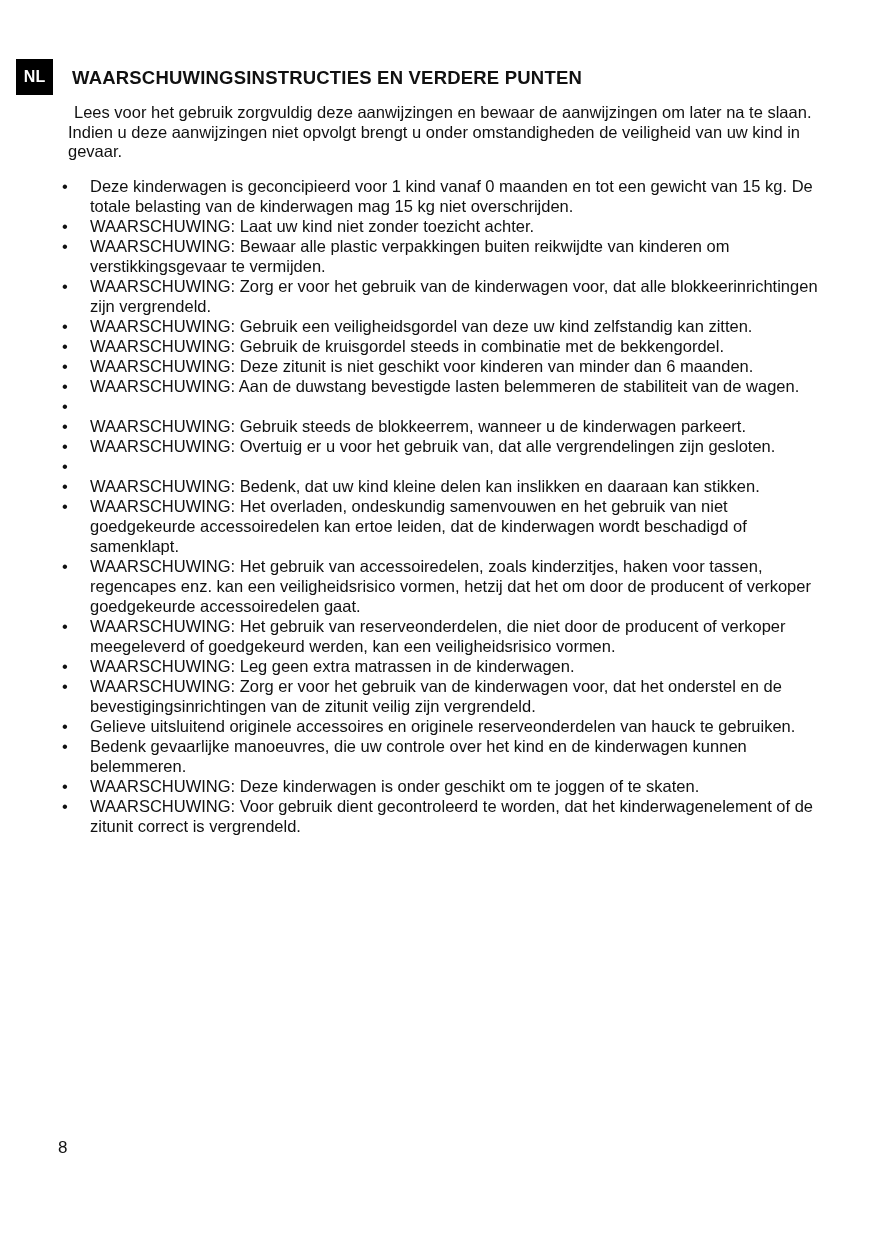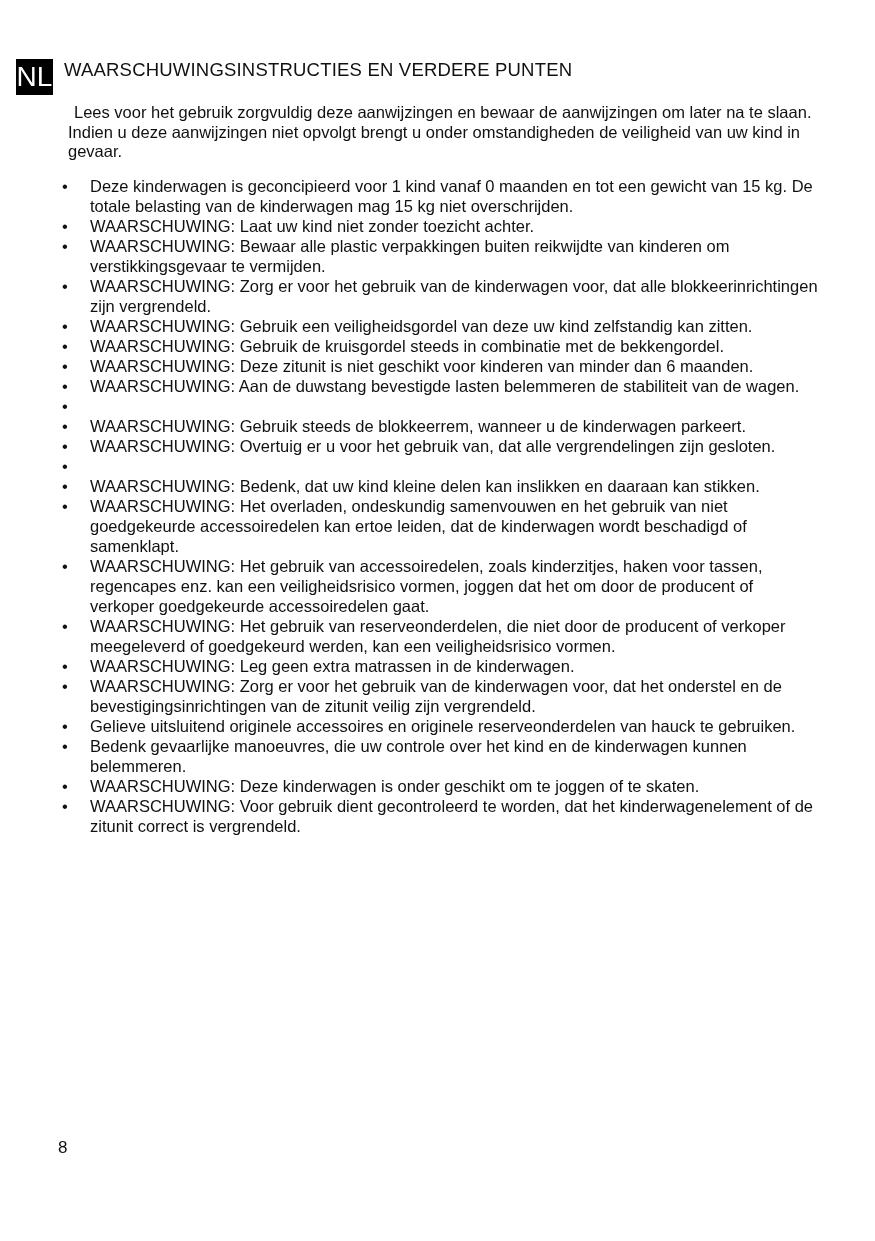--- a/index.html
+++ b/index.html
@@ -20,22 +20,23 @@
     position: absolute;
     left: 16px;
     top: 59px;
     width: 37px;
     height: 36px;
     background: #000000;
     color: #ffffff;
     display: flex;
     align-items: center;
     justify-content: center;
-    font-size: 28px;
+    font-size: 16px;
     line-height: 1;
+    font-weight: bold;
   }
   .page-title {
     position: absolute;
     left: 60px;
     top: 55px;
     font-size: 18.5px;
     line-height: 22px;
     letter-spacing: 0.2px;
     white-space: nowrap;
   }
@@ -80,21 +81,21 @@
     line-height: 20px;
   }
 </style>
 </head>
 <body>
 
 <div class="page">
 
   <div class="lang-badge">NL</div>
 
-  <h1 class="page-title" style="font-weight:normal; margin:4px;">WAARSCHUWINGSINSTRUCTIES EN VERDERE PUNTEN</h1>
+  <h1 class="page-title" style="font-weight:bold; margin:12px;">WAARSCHUWINGSINSTRUCTIES EN VERDERE PUNTEN</h1>
 
   <p class="intro" style="margin:8px;">Lees voor het gebruik zorgvuldig deze aanwijzingen en bewaar de aanwijzingen om later na te slaan. Indien u deze aanwijzingen niet opvolgt brengt u onder omstandigheden de veiligheid van uw kind in gevaar.</p>
 
   <ul class="warnings-list" id="bullets">
   <li class="warning-item">
     <span class="bullet-marker">•</span>
     <span class="warning-text">Deze kinderwagen is geconcipieerd voor 1 kind vanaf 0 maanden en tot een gewicht van 15 kg. De totale belasting van de kinderwagen mag 15 kg niet overschrijden.</span>
   </li>
 
   <li class="warning-item">
@@ -157,21 +158,21 @@
     <span class="warning-text">WAARSCHUWING: Bedenk, dat uw kind kleine delen kan inslikken en daaraan kan stikken.</span>
   </li>
 
   <li class="warning-item">
     <span class="bullet-marker">•</span>
     <span class="warning-text">WAARSCHUWING: Het overladen, ondeskundig samenvouwen en het gebruik van niet goedgekeurde accessoiredelen kan ertoe leiden, dat de kinderwagen wordt beschadigd of samenklapt.</span>
   </li>
 
   <li class="warning-item">
     <span class="bullet-marker">•</span>
-    <span class="warning-text">WAARSCHUWING: Het gebruik van accessoiredelen, zoals kinderzitjes, haken voor tassen, regencapes enz. kan een veiligheidsrisico vormen, joggen dat het om door de producent of verkoper goedgekeurde accessoiredelen gaat.</span>
+    <span class="warning-text">WAARSCHUWING: Het gebruik van accessoiredelen, zoals kinderzitjes, haken voor tassen, regencapes enz. kan een veiligheidsrisico vormen, hetzij dat het om door de producent of verkoper goedgekeurde accessoiredelen gaat.</span>
   </li>
 
   <li class="warning-item">
     <span class="bullet-marker">•</span>
     <span class="warning-text">WAARSCHUWING: Het gebruik van reserveonderdelen, die niet door de producent of verkoper meegeleverd of goedgekeurd werden, kan een veiligheidsrisico vormen.</span>
   </li>
 
   <li class="warning-item">
     <span class="bullet-marker">•</span>
     <span class="warning-text">WAARSCHUWING: Leg geen extra matrassen in de kinderwagen.</span>

